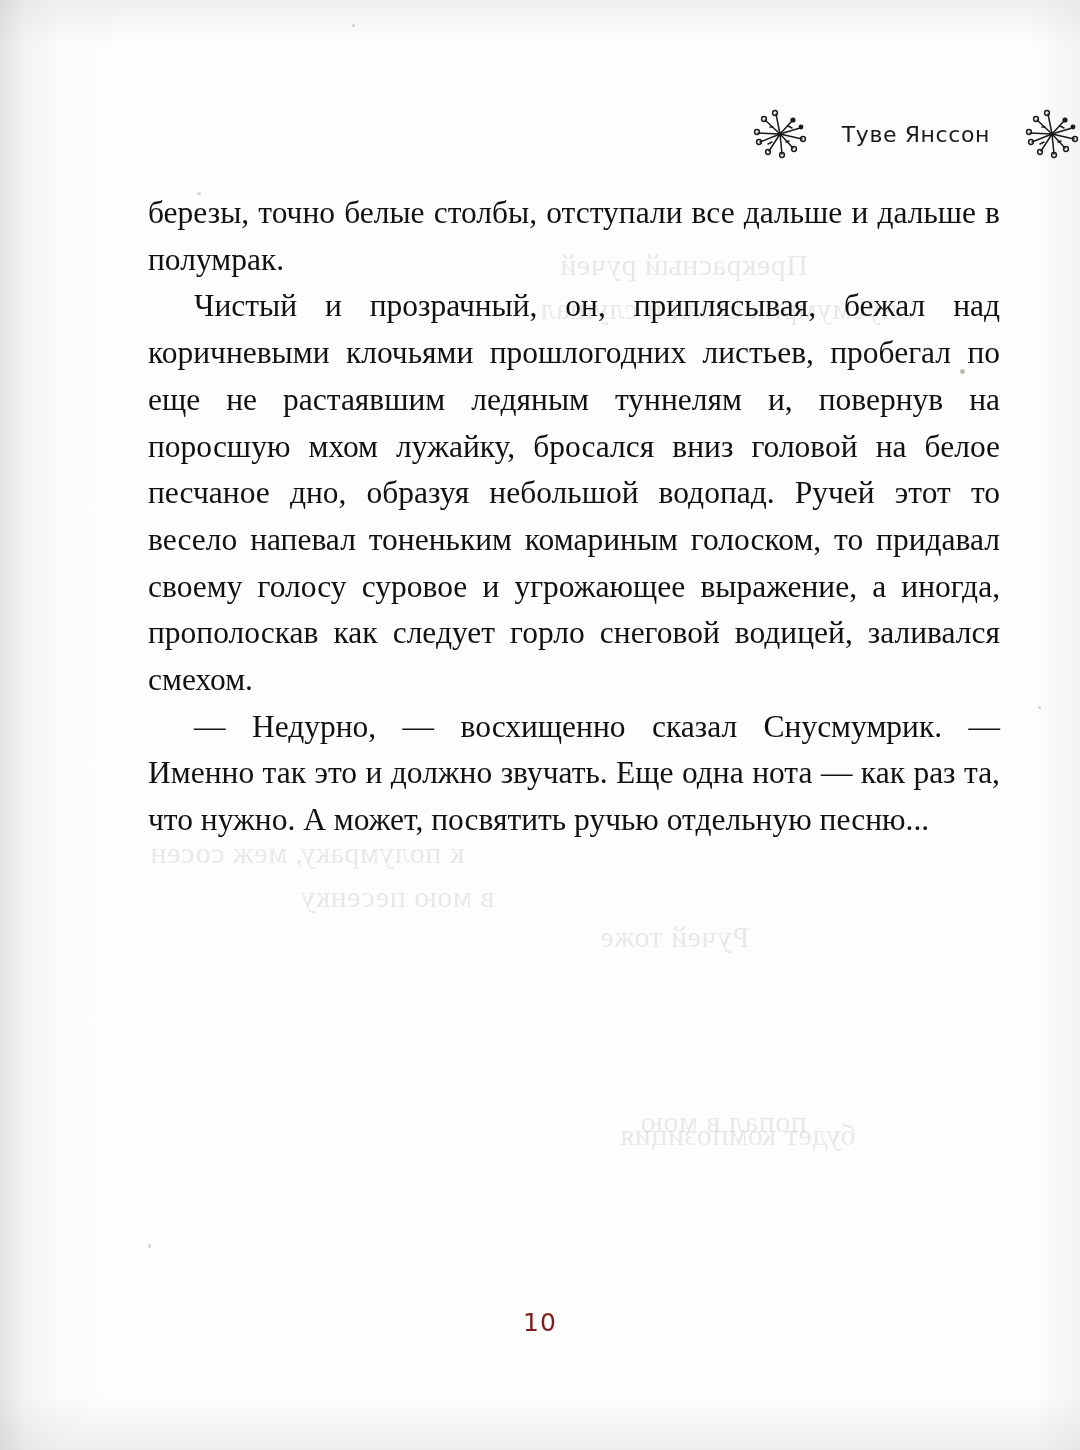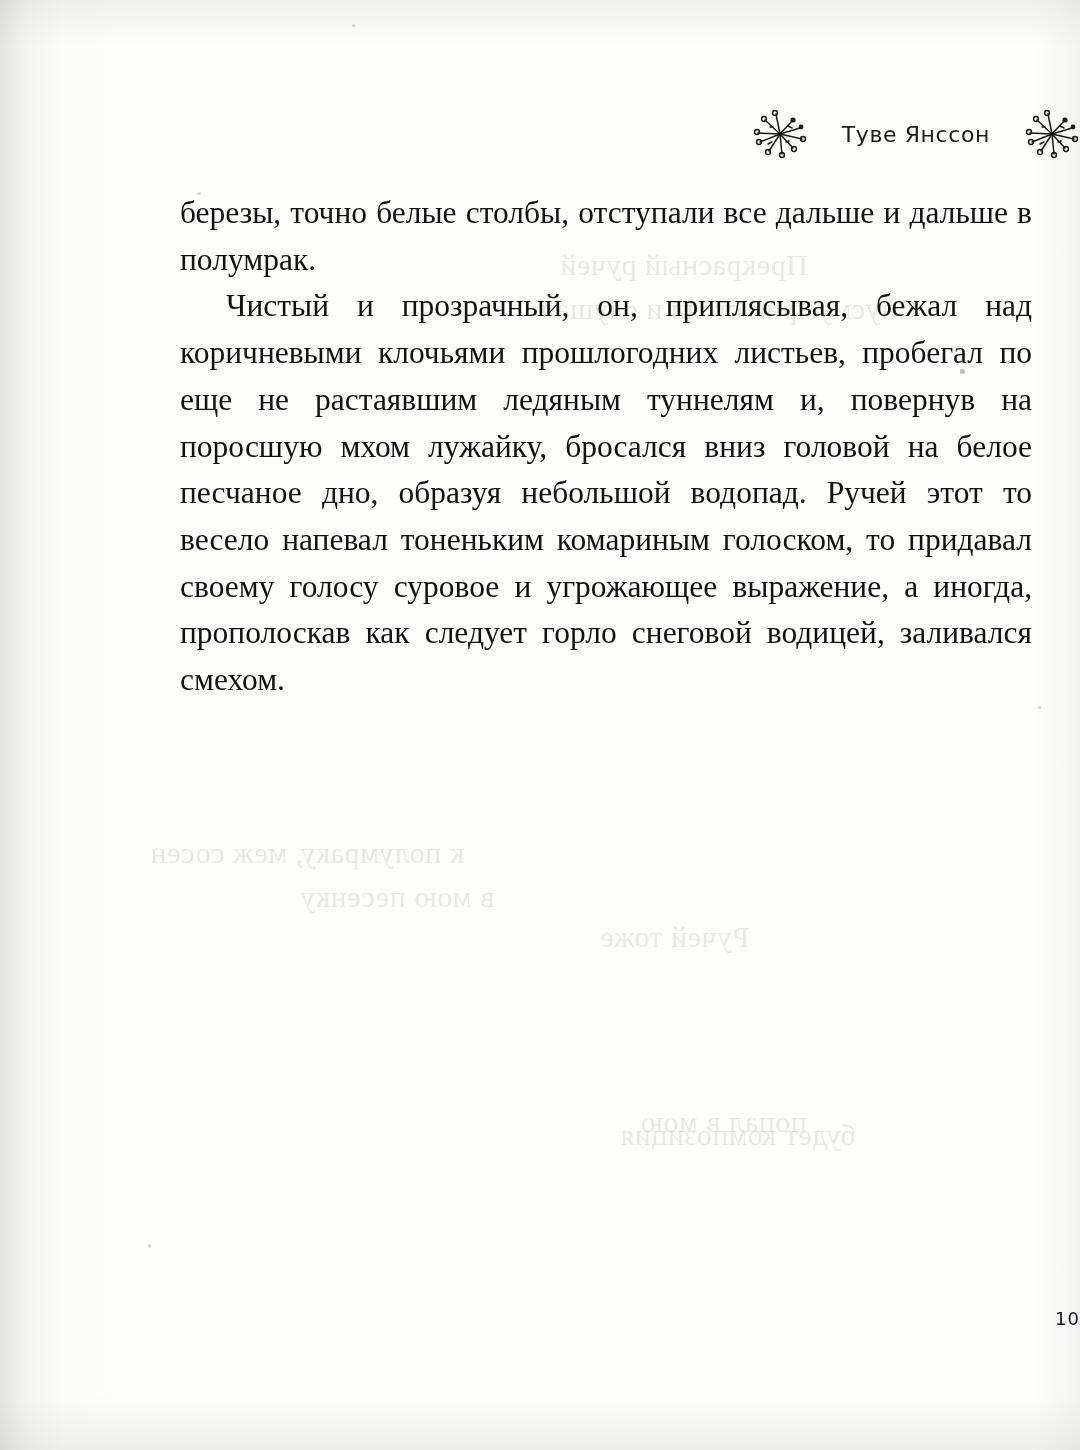--- a/index.html
+++ b/index.html
@@ -104,21 +104,20 @@
     flex: 0 0 auto;
   }
   .ornament svg { display: block; width: 100%; height: 100%; }
 
   
   .text-block {
     position: absolute;
     left: 148px;
     top: 190px;
     width: 852px;
-    margin-left: 32px;
   }
   .para {
     margin: 0;
     font-size: 31.5px;
     line-height: 46.7px;
     text-align: justify;
     text-justify: inter-word;
     color: #111111;
     hyphens: manual;
     word-spacing: 0px;
@@ -127,24 +126,24 @@
 
   
   .para { text-rendering: optimizeLegibility; }
 
   
   .folio {
     position: absolute;
     left: 0;
     top: 1308px;
     width: 100%;
-    text-align: right;
+    text-align: center;
     font-family: "DejaVu Sans", "Liberation Sans", sans-serif;
-    font-size: 18px;
-    color: #0f172a;
+    font-size: 25px;
+    color: #7f1d1d;
     letter-spacing: 1px;
   }
 </style>
 </head>
 <body>
 
 <div class="page">
 
   <div class="scan-edge-top"></div>
   <div class="scan-edge-bottom"></div>
@@ -230,17 +229,18 @@
         <circle cx="12" cy="11" r="2.4" fill="none"></circle>
         <circle cx="23" cy="5" r="2.4" fill="none"></circle>
         <circle cx="28" cy="26" r="2" fill="#1a1a1a" stroke="none"></circle>
       </svg>
     </span>
   </div>
 
   <div class="text-block">
     <p class="para">березы, точно белые столбы, отступали все дальше и дальше в полумрак.</p>
     <p class="para indent">Чистый и прозрачный, он, приплясывая, бежал над коричневыми клочьями прошлогодних листьев, пробегал по еще не растаявшим ледяным туннелям и, повернув на поросшую мхом лужайку, бросался вниз головой на белое песчаное дно, образуя небольшой водопад. Ручей этот то весело напевал тоненьким комариным голоском, то придавал своему голосу суровое и угрожающее выражение, а иногда, прополоскав как следует горло снеговой водицей, заливался смехом.</p>
+    <p class="para indent">— Недурно, — восхищенно сказал Снусмумрик. — Именно так это и должно звучать. Еще одна нота — как раз та, что нужно. А может, посвятить ручью отдельную песню...</p>
   </div>
 
   <div class="folio">10</div>
 
 </div>
 
 </body></html>

